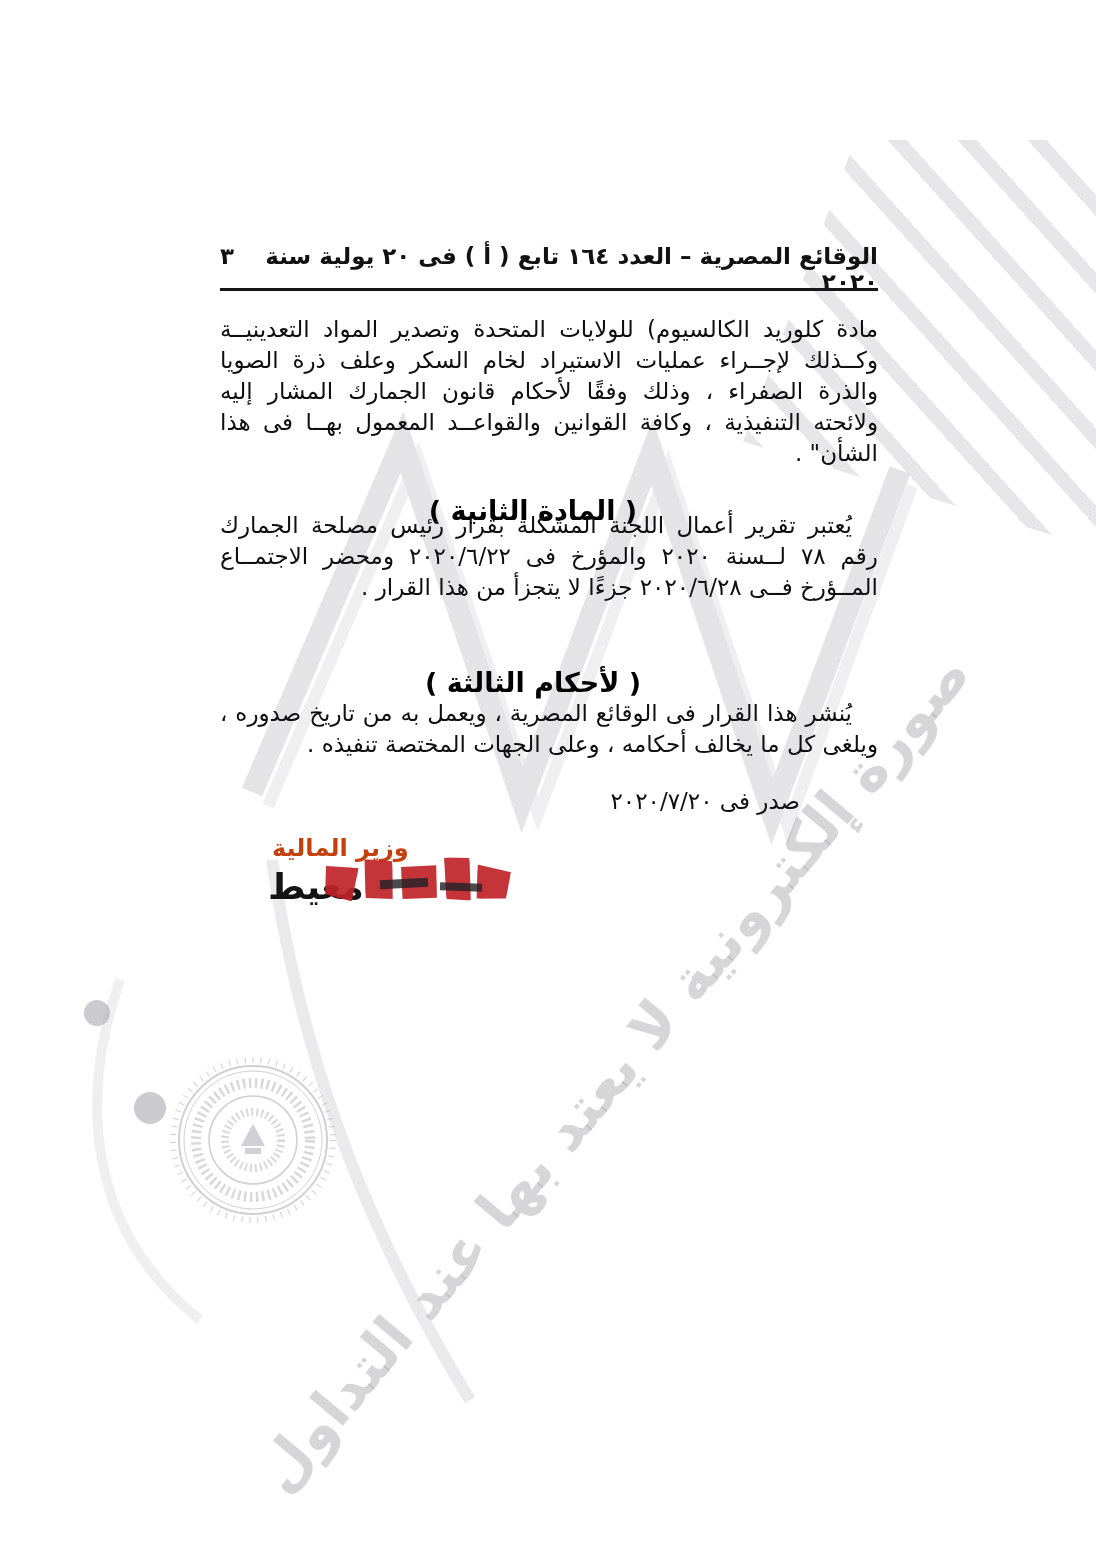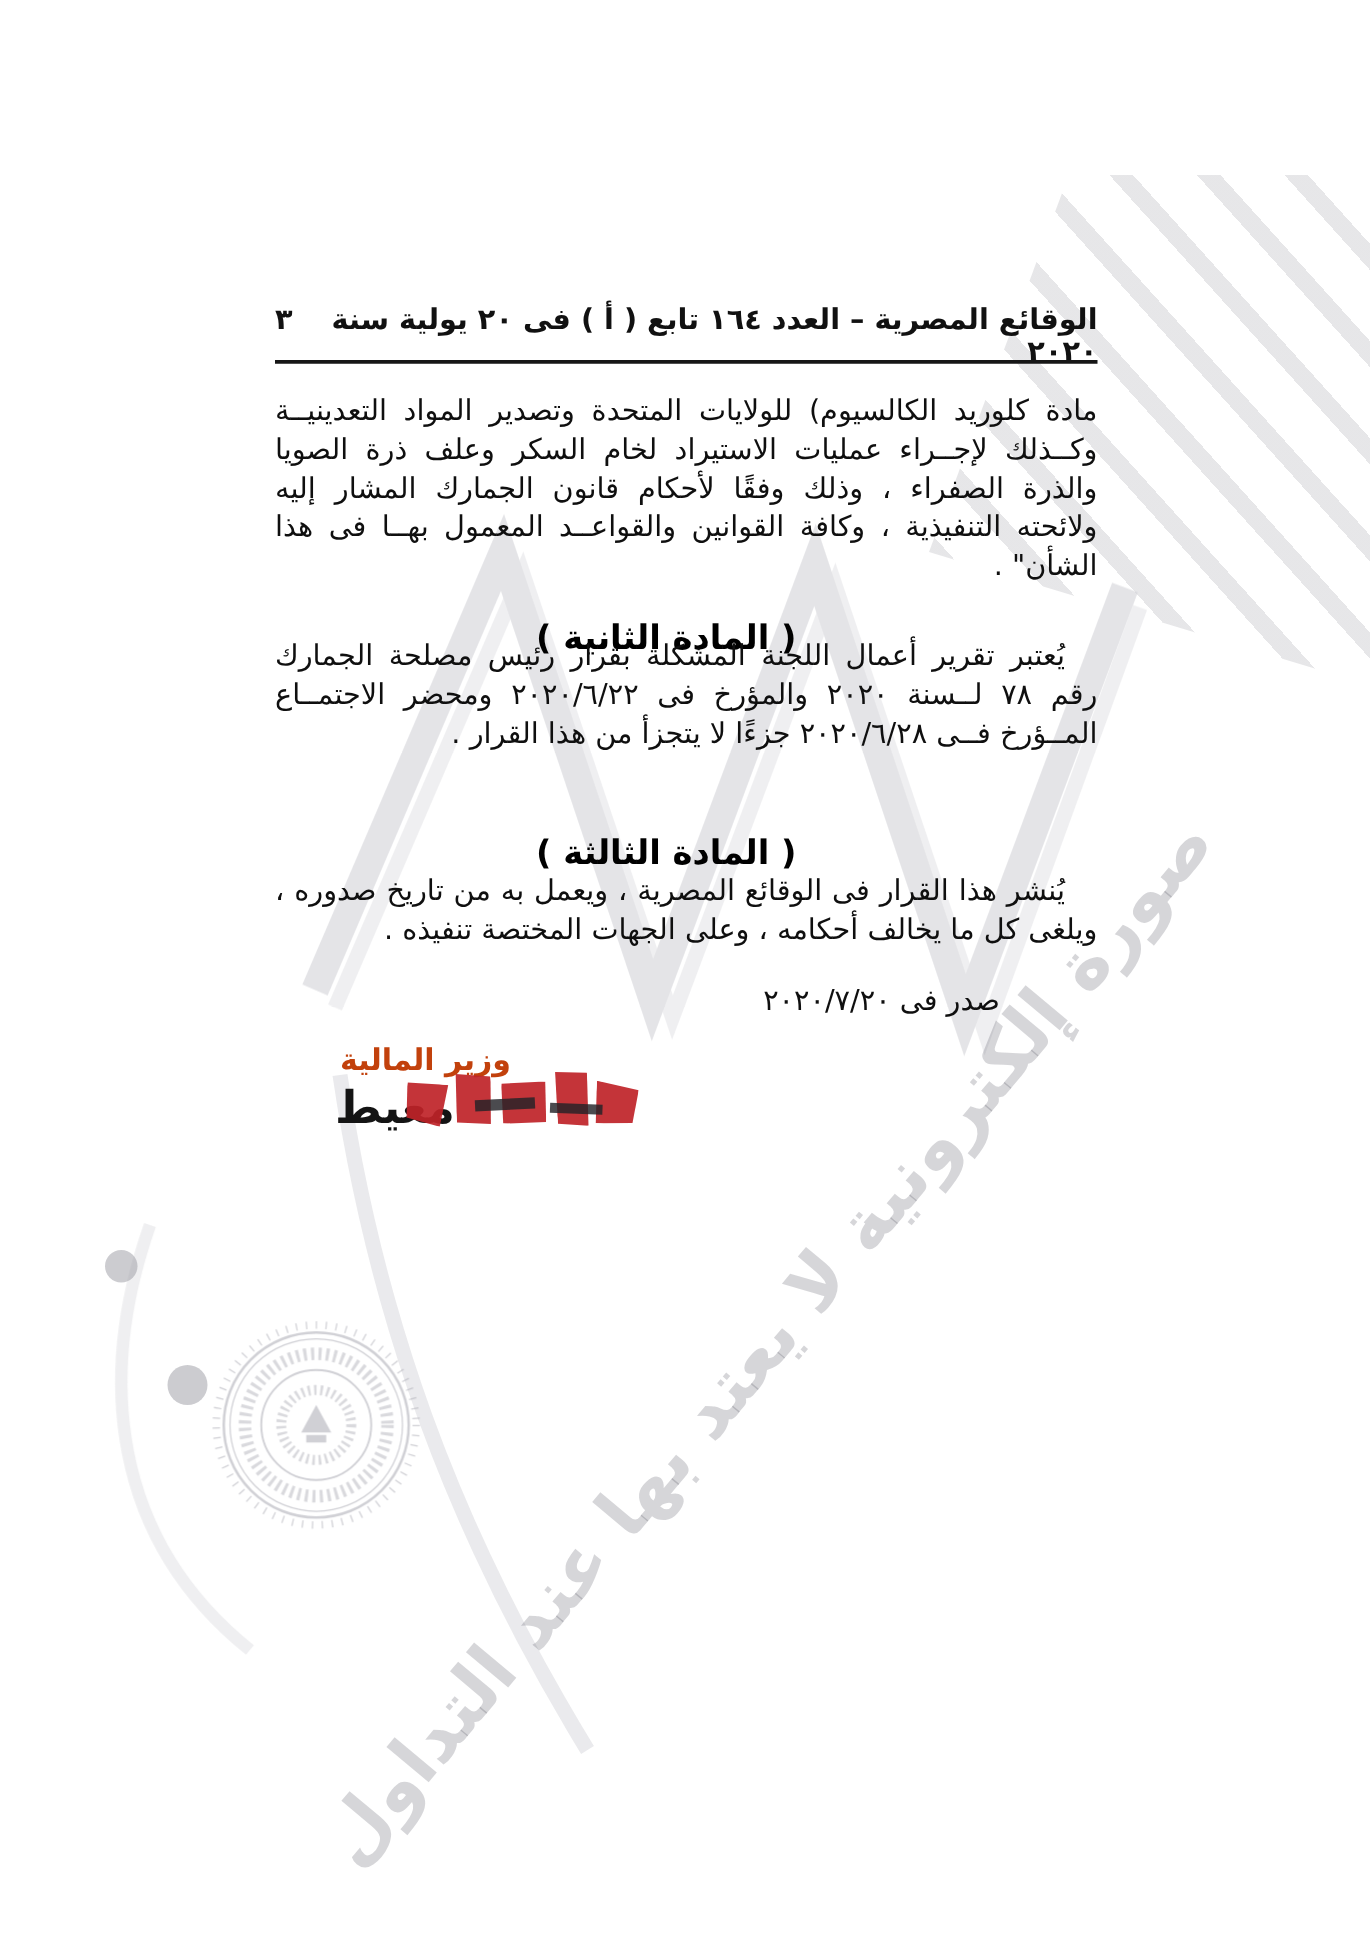--- a/index.html
+++ b/index.html
@@ -189,21 +189,21 @@
     <span>٣</span>
   </header>
   <div class="rule"></div>
 
   <p class="para p1">مادة كلوريد الكالسيوم) للولايات المتحدة وتصدير المواد التعدينيــة وكــذلك لإجــراء عمليات الاستيراد لخام السكر وعلف ذرة الصويا والذرة الصفراء ، وذلك وفقًا لأحكام قانون الجمارك المشار إليه ولائحته التنفيذية ، وكافة القوانين والقواعــد المعمول بهــا فى هذا الشأن" .</p>
 
   <h2 class="article h2pos">( المادة الثانية )</h2>
 
   <p class="para p2">يُعتبر تقرير أعمال اللجنة المشكلة بقرار رئيس مصلحة الجمارك رقم ٧٨ لــسنة ٢٠٢٠ والمؤرخ فى ٢٠٢٠/٦/٢٢ ومحضر الاجتمــاع المــؤرخ فــى ٢٠٢٠/٦/٢٨ جزءًا لا يتجزأ من هذا القرار .</p>
 
-  <h2 class="article h3pos">( المادة الثالثة )</h2>
+  <h2 class="article h3pos">( لأحكام الثالثة )</h2>
 
   <p class="para p3">يُنشر هذا القرار فى الوقائع المصرية ، ويعمل به من تاريخ صدوره ، ويلغى كل ما يخالف أحكامه ، وعلى الجهات المختصة تنفيذه .</p>
 
   <div class="issued">صدر فى ٢٠٢٠/٧/٢٠</div>
 
   <div class="minister">وزير المالية</div>
 
   <div class="signature">معيط</div>
 
   <div class="red-stamp">

